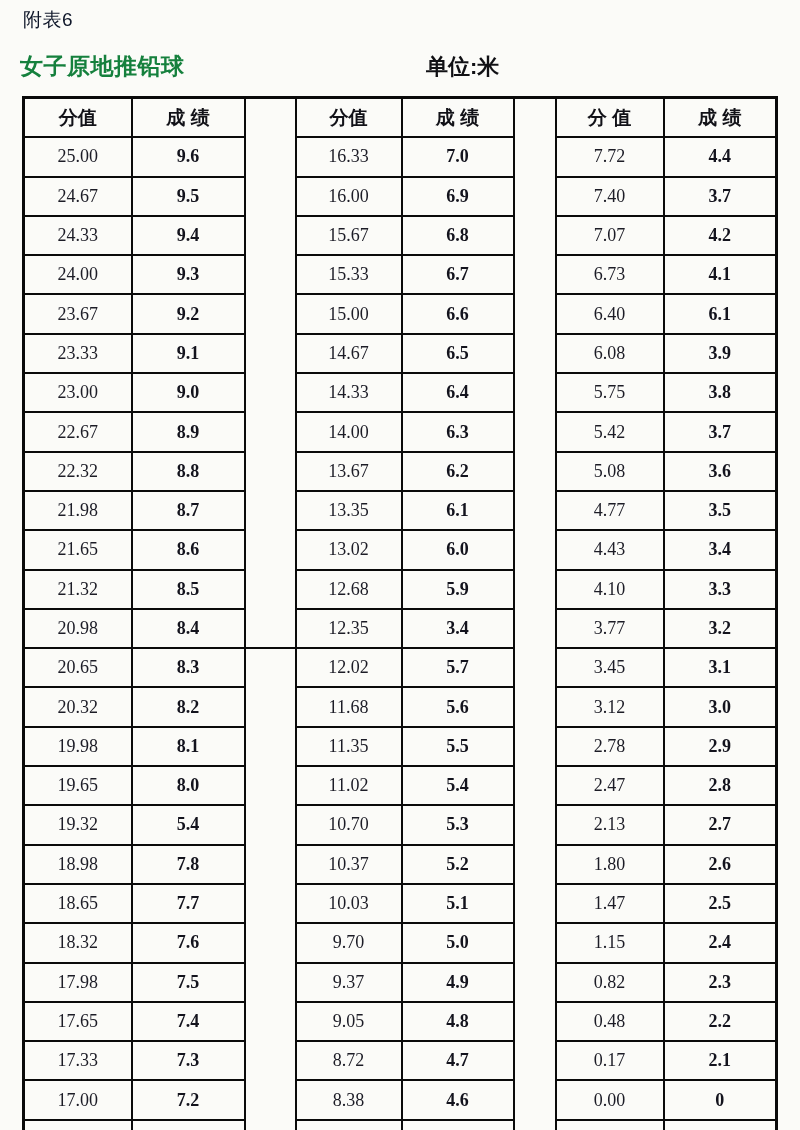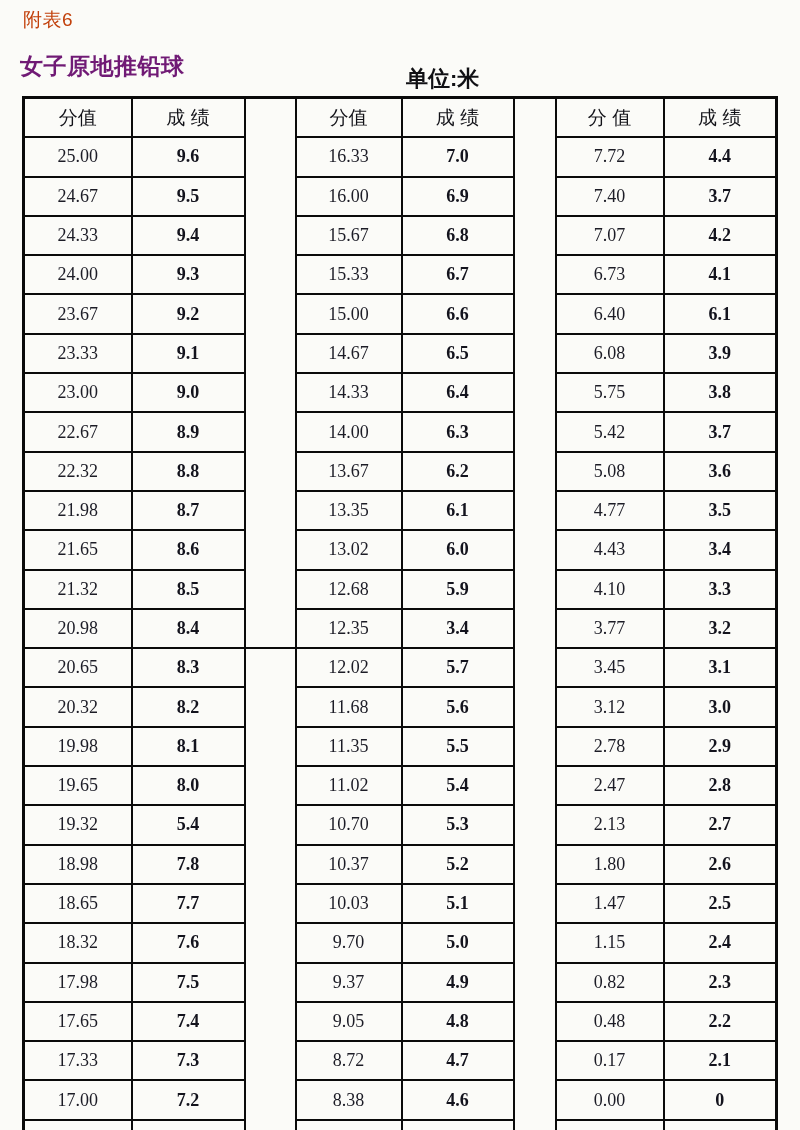--- a/index.html
+++ b/index.html
@@ -14,47 +14,46 @@
     height: 1130px;
     background: #fbfbf8;
     overflow: hidden;
   }
   .appendix-label {
     position: absolute;
     left: 23px;
     top: 7px;
     font-size: 19px;
     font-weight: 500;
-    color: #c2410c;
+    color: #0f172a;
     letter-spacing: 0.5px;
   }
   .title-row {
     position: absolute;
     left: 20px;
     top: 51px;
     width: 760px;
     height: 32px;
   }
   .doc-title {
     position: absolute;
     left: 0;
     top: 0;
     font-size: 23px;
     font-weight: 700;
-    color: #701a75;
+    color: #15803d;
     letter-spacing: 0.5px;
   }
   .unit-label {
     position: absolute;
-    left: 386px;
+    left: 406px;
     top: 1px;
     font-size: 22px;
     font-weight: 700;
     color: #101014;
-    margin-top: 12px;
   }
   table.score-table {
     position: absolute;
     left: 22px;
     top: 96px;
     width: 753px;
     border-collapse: collapse;
     table-layout: fixed;
     border: 3px solid #0a0a0a;
   }
@@ -64,21 +63,21 @@
     height: 37.3px;
     padding: 0;
     text-align: center;
     vertical-align: middle;
     overflow: hidden;
     white-space: nowrap;
   }
   table.score-table th {
     font-family: "Liberation Sans", sans-serif;
     font-size: 19px;
-    font-weight: 400;
+    font-weight: 700;
     color: #121218;
   }
   td.score-cell {
     font-family: "Liberation Serif", serif;
     font-size: 18px;
     font-weight: 400;
     color: #1c1c26;
   }
   td.result-cell {
     font-family: "Liberation Serif", serif;

